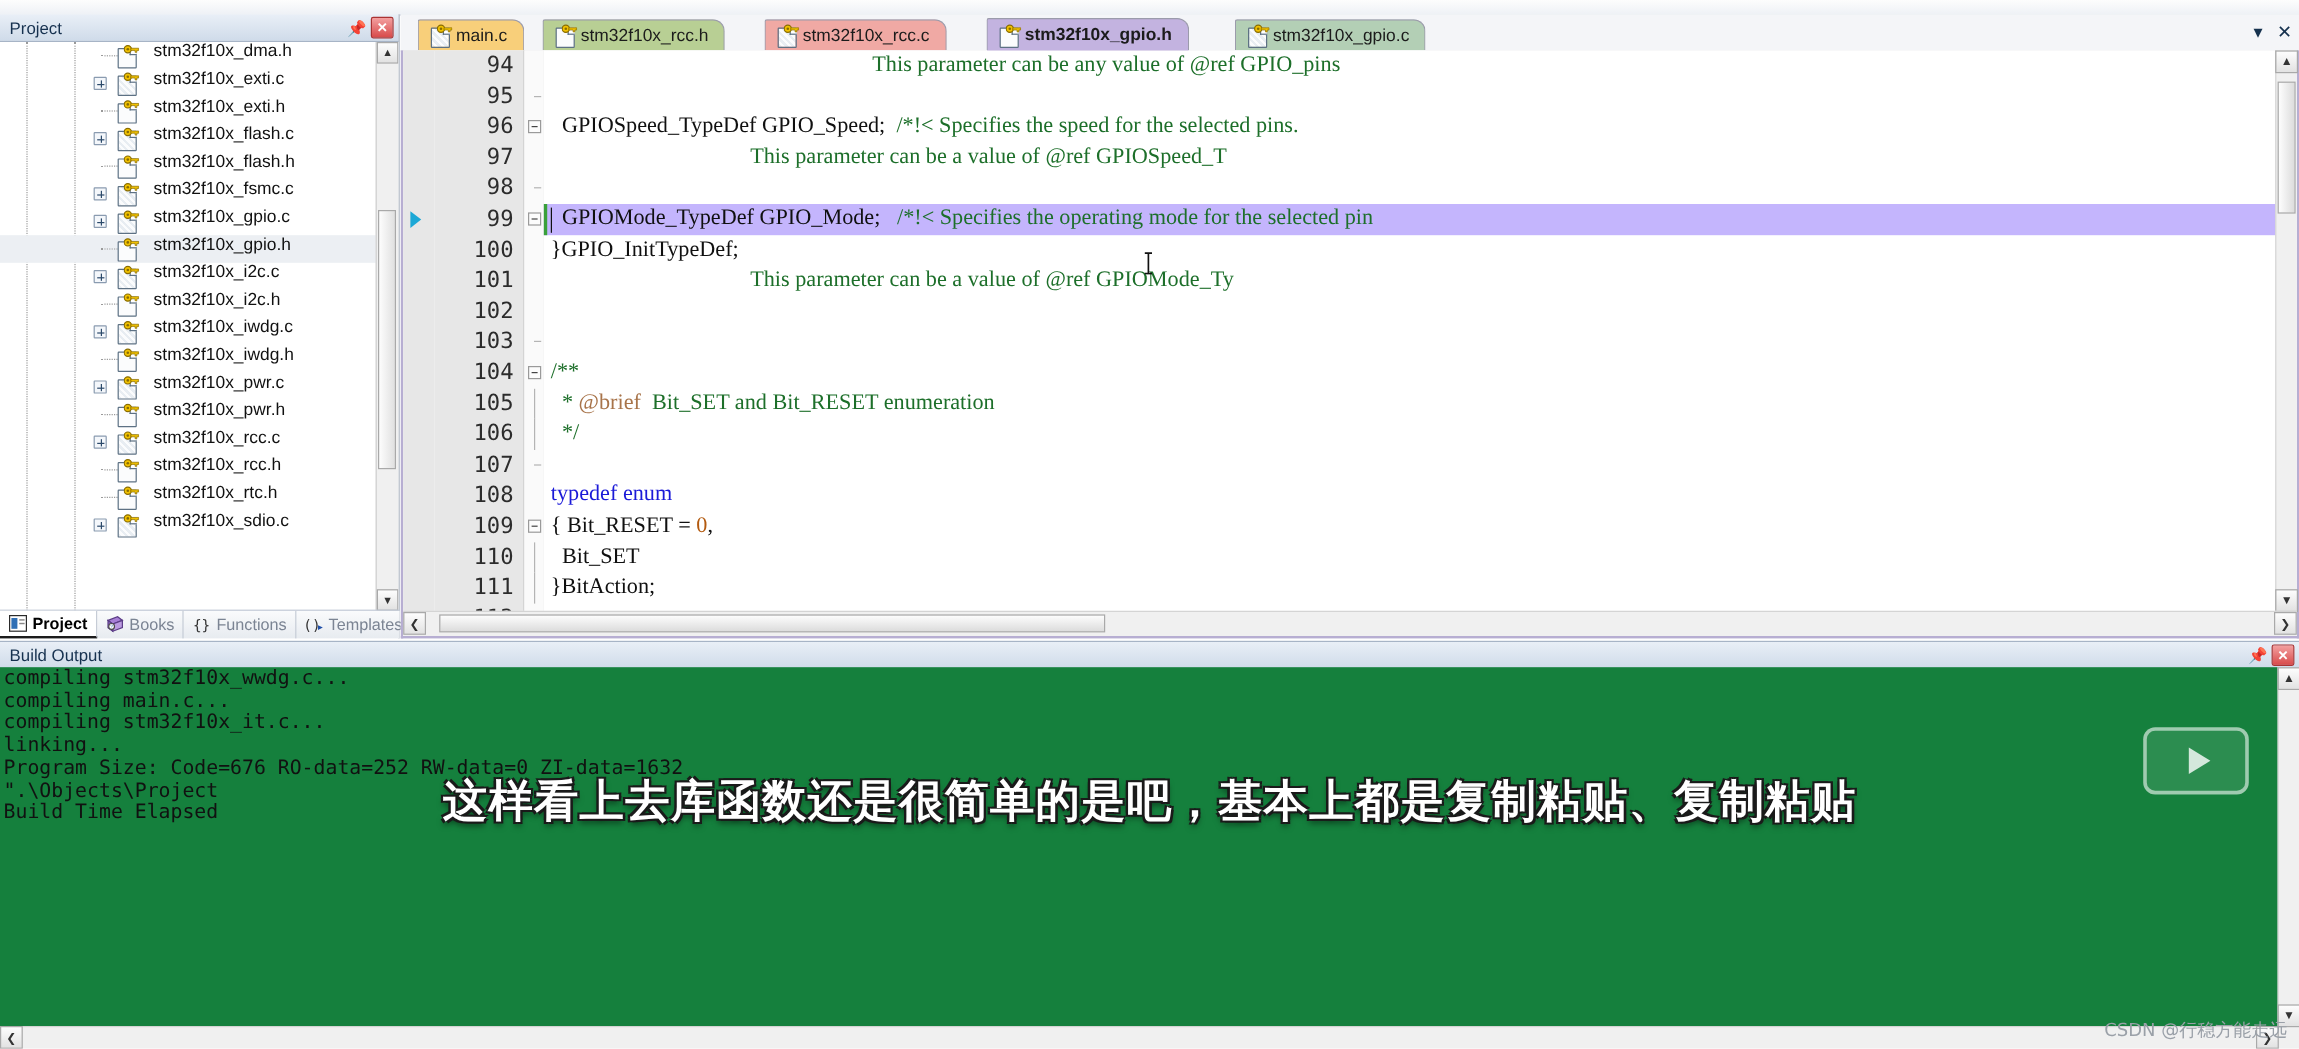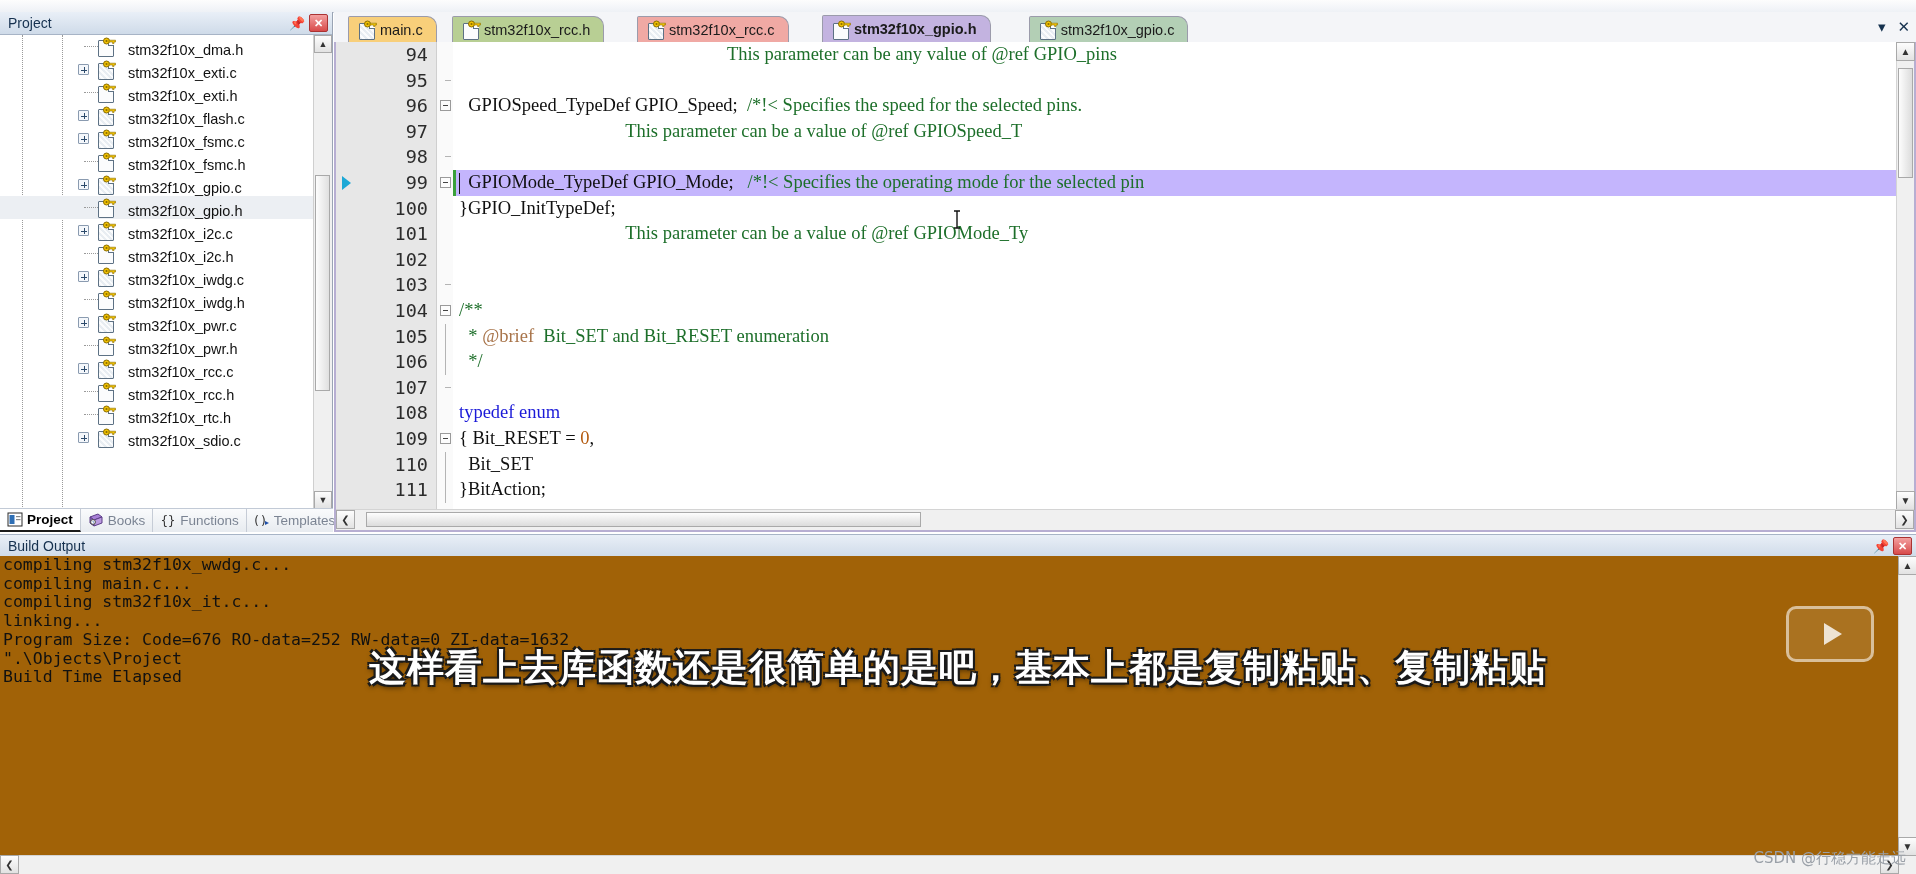--- a/index.html
+++ b/index.html
@@ -48,21 +48,21 @@
 
   .tree-wrap{
     position:relative;height:474px;background:#fff;overflow:hidden;
     border-bottom:1px solid #b9c2cf;
   }
   .tree{
     position:absolute;left:0;top:0;right:18px;bottom:0;
     padding-top:0px;
   }
   .tnode{
-    position:relative;height:23px;display:flex;align-items:flex-end;
+    position:relative;height:23px;display:flex;align-items:flex-start;
     padding-left:78px;font-size:14.5px;color:#111;white-space:nowrap;
   }
   .tnode.sel{background:#eceff3;}
   .guide{
     position:absolute;left:22px;top:0;bottom:0;width:0;
     border-left:1px dotted #9a9a9a;
   }
   .guide2{
     position:absolute;left:62px;top:0;bottom:0;width:0;
     border-left:1px dotted #9a9a9a;
@@ -244,21 +244,21 @@
   }
   .build-title{
     position:relative;height:22px;
     background:linear-gradient(#e9eff7,#cfdbe9);
     border-top:1px solid #a7b4c6;border-bottom:1px solid #a7b4c6;
     display:flex;align-items:center;
   }
   .build-title .ttl{font-size:14px;color:#16314f;padding-left:8px;}
   .build-body{
     position:absolute;left:0;top:22px;right:17px;bottom:18px;
-    background:#a16207;overflow:hidden;
+    background:#15803d;overflow:hidden;
   }
   .bline{
     font-family:"DejaVu Sans Mono","Liberation Mono",monospace;
     font-size:16.5px;line-height:18.7px;color:#111;white-space:pre;padding-left:3px;
   }
   .bscroll{
     position:absolute;right:0;top:22px;width:17px;bottom:0;background:#f0f0f0;
     border-left:1px solid #d4d4d4;
   }
   .bhscroll{
@@ -372,46 +372,46 @@
               </span>
               <svg class="key" viewBox="0 0 13 10">
                 <circle cx="3.5" cy="4" r="3" fill="#f2c200" stroke="#8a6d00"></circle>
                 <circle cx="3.5" cy="4" r="1.1" fill="#8a6d00"></circle>
                 <path d="M6 3.2 L12.6 3.2 L12.6 5 L11 5 L11 6.6 L9.6 6.6 L9.6 5 L6 5 Z" fill="#f2c200" stroke="#8a6d00" stroke-width=".6"></path>
               </svg>
             </span>
             <span class="tlabel">stm32f10x_flash.c</span>
           </div>
           <div class="tnode">
+            <span class="fdot"></span>
+            <span class="ficon">
+              <span class="doc-shape">
+                <span class="doc-fold"></span>
+              </span>
+              <svg class="key" viewBox="0 0 13 10">
+                <circle cx="3.5" cy="4" r="3" fill="#f2c200" stroke="#8a6d00"></circle>
+                <circle cx="3.5" cy="4" r="1.1" fill="#8a6d00"></circle>
+                <path d="M6 3.2 L12.6 3.2 L12.6 5 L11 5 L11 6.6 L9.6 6.6 L9.6 5 L6 5 Z" fill="#f2c200" stroke="#8a6d00" stroke-width=".6"></path>
+              </svg>
+            </span>
+            <span class="tlabel">stm32f10x_flash.h</span>
+          </div>
+          <div class="tnode">
             <span class="expander"></span>
             <span class="ficon">
               <span class="doc-shape c">
                 <span class="doc-fold"></span>
               </span>
               <svg class="key" viewBox="0 0 13 10">
                 <circle cx="3.5" cy="4" r="3" fill="#f2c200" stroke="#8a6d00"></circle>
                 <circle cx="3.5" cy="4" r="1.1" fill="#8a6d00"></circle>
                 <path d="M6 3.2 L12.6 3.2 L12.6 5 L11 5 L11 6.6 L9.6 6.6 L9.6 5 L6 5 Z" fill="#f2c200" stroke="#8a6d00" stroke-width=".6"></path>
               </svg>
             </span>
             <span class="tlabel">stm32f10x_fsmc.c</span>
-          </div>
-          <div class="tnode">
-            <span class="fdot"></span>
-            <span class="ficon">
-              <span class="doc-shape">
-                <span class="doc-fold"></span>
-              </span>
-              <svg class="key" viewBox="0 0 13 10">
-                <circle cx="3.5" cy="4" r="3" fill="#f2c200" stroke="#8a6d00"></circle>
-                <circle cx="3.5" cy="4" r="1.1" fill="#8a6d00"></circle>
-                <path d="M6 3.2 L12.6 3.2 L12.6 5 L11 5 L11 6.6 L9.6 6.6 L9.6 5 L6 5 Z" fill="#f2c200" stroke="#8a6d00" stroke-width=".6"></path>
-              </svg>
-            </span>
-            <span class="tlabel">stm32f10x_fsmc.h</span>
           </div>
           <div class="tnode">
             <span class="expander"></span>
             <span class="ficon">
               <span class="doc-shape c">
                 <span class="doc-fold"></span>
               </span>
               <svg class="key" viewBox="0 0 13 10">
                 <circle cx="3.5" cy="4" r="3" fill="#f2c200" stroke="#8a6d00"></circle>
                 <circle cx="3.5" cy="4" r="1.1" fill="#8a6d00"></circle>

